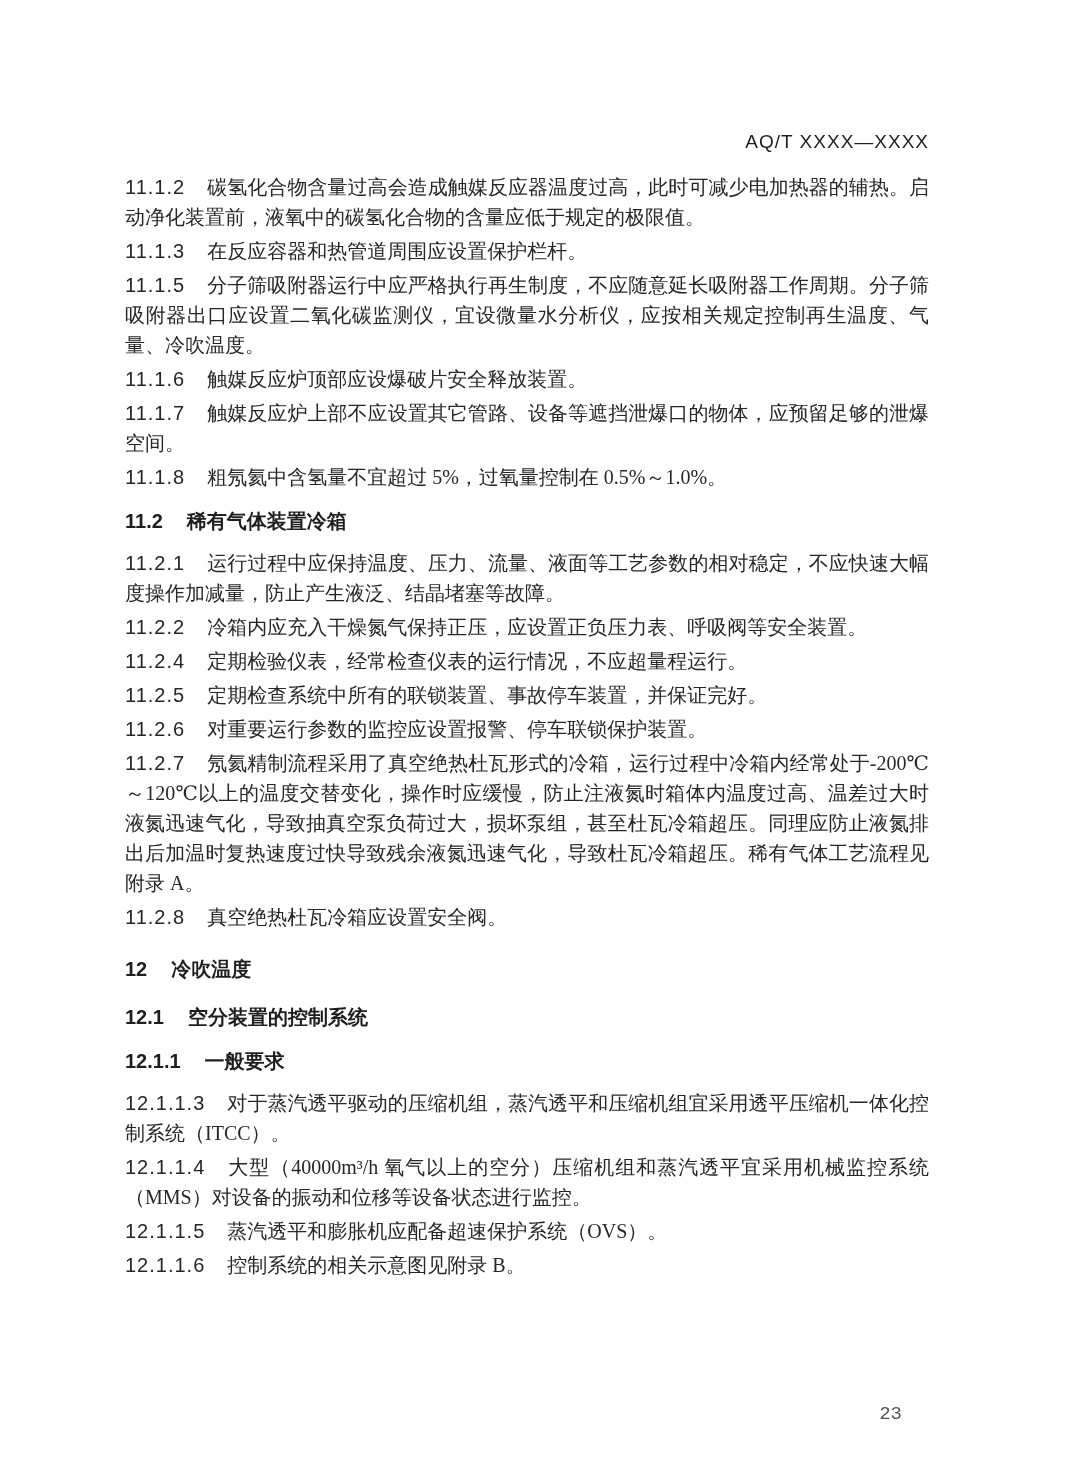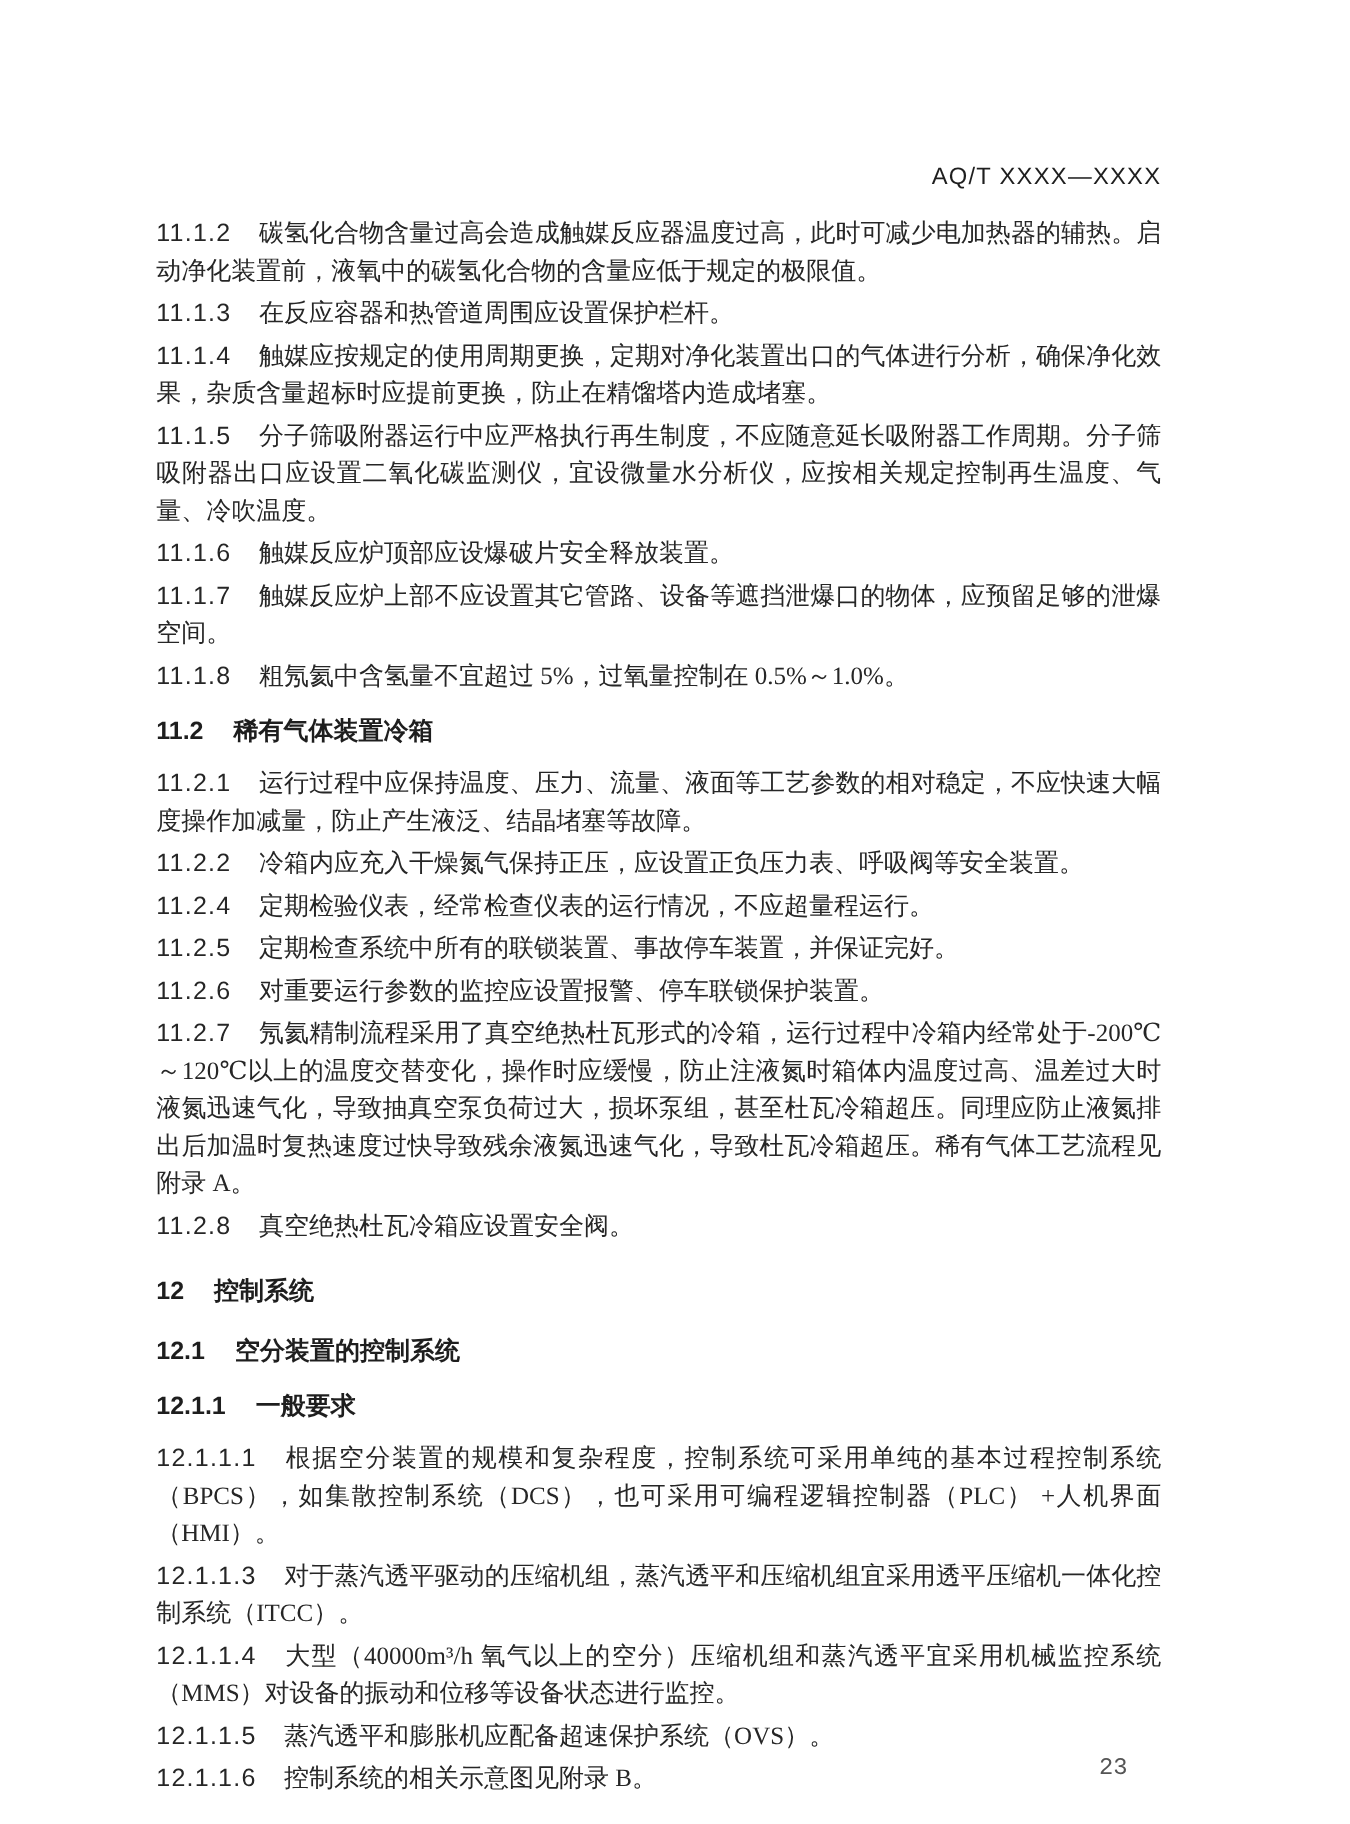--- a/index.html
+++ b/index.html
@@ -73,37 +73,35 @@
 
 <div class="page">
 
   <div class="doc-header">
     <span>AQ/T XXXX—XXXX</span>
   </div>
 
   <div class="content" id="content">
       <p class="para"><span class="num">11.1.2</span><span class="txt">碳氢化合物含量过高会造成触媒反应器温度过高，此时可减少电加热器的辅热。启动净化装置前，液氧中的碳氢化合物的含量应低于规定的极限值。</span></p>
       <p class="para"><span class="num">11.1.3</span><span class="txt">在反应容器和热管道周围应设置保护栏杆。</span></p>
-      <p class="para"><span class="num">11.1.4</span><span class="txt">触媒应按规定的使用周期更换，定期对净化装置出口的气体进行分析，确保净化效果，杂质含量超标时应提前更换，防止在精馏塔内造成堵塞。</span></p>
       <p class="para"><span class="num">11.1.5</span><span class="txt">分子筛吸附器运行中应严格执行再生制度，不应随意延长吸附器工作周期。分子筛吸附器出口应设置二氧化碳监测仪，宜设微量水分析仪，应按相关规定控制再生温度、气量、冷吹温度。</span></p>
       <p class="para"><span class="num">11.1.6</span><span class="txt">触媒反应炉顶部应设爆破片安全释放装置。</span></p>
       <p class="para"><span class="num">11.1.7</span><span class="txt">触媒反应炉上部不应设置其它管路、设备等遮挡泄爆口的物体，应预留足够的泄爆空间。</span></p>
       <p class="para"><span class="num">11.1.8</span><span class="txt">粗氖氦中含氢量不宜超过 5%，过氧量控制在 0.5%～1.0%。</span></p>
       <p class="heading h2 first"><span class="num">11.2</span><span class="txt">稀有气体装置冷箱</span></p>
       <p class="para"><span class="num">11.2.1</span><span class="txt">运行过程中应保持温度、压力、流量、液面等工艺参数的相对稳定，不应快速大幅度操作加减量，防止产生液泛、结晶堵塞等故障。</span></p>
       <p class="para"><span class="num">11.2.2</span><span class="txt">冷箱内应充入干燥氮气保持正压，应设置正负压力表、呼吸阀等安全装置。</span></p>
       <p class="para"><span class="num">11.2.4</span><span class="txt">定期检验仪表，经常检查仪表的运行情况，不应超量程运行。</span></p>
       <p class="para"><span class="num">11.2.5</span><span class="txt">定期检查系统中所有的联锁装置、事故停车装置，并保证完好。</span></p>
       <p class="para"><span class="num">11.2.6</span><span class="txt">对重要运行参数的监控应设置报警、停车联锁保护装置。</span></p>
       <p class="para"><span class="num">11.2.7</span><span class="txt">氖氦精制流程采用了真空绝热杜瓦形式的冷箱，运行过程中冷箱内经常处于-200℃～120℃以上的温度交替变化，操作时应缓慢，防止注液氮时箱体内温度过高、温差过大时液氮迅速气化，导致抽真空泵负荷过大，损坏泵组，甚至杜瓦冷箱超压。同理应防止液氮排出后加温时复热速度过快导致残余液氮迅速气化，导致杜瓦冷箱超压。稀有气体工艺流程见附录 A。</span></p>
       <p class="para"><span class="num">11.2.8</span><span class="txt">真空绝热杜瓦冷箱应设置安全阀。</span></p>
-      <p class="heading h1"><span class="num">12</span><span class="txt">控制系统</span></p>
+      <p class="heading h1"><span class="num">12</span><span class="txt">冷吹温度</span></p>
       <p class="heading h2"><span class="num">12.1</span><span class="txt">空分装置的控制系统</span></p>
       <p class="heading h3"><span class="num">12.1.1</span><span class="txt">一般要求</span></p>
-      <p class="para"><span class="num">12.1.1.1</span><span class="txt">根据空分装置的规模和复杂程度，控制系统可采用单纯的基本过程控制系统（BPCS），如集散控制系统（DCS），也可采用可编程逻辑控制器（PLC） +人机界面（HMI）。</span></p>
       <p class="para"><span class="num">12.1.1.3</span><span class="txt">对于蒸汽透平驱动的压缩机组，蒸汽透平和压缩机组宜采用透平压缩机一体化控制系统（ITCC）。</span></p>
       <p class="para"><span class="num">12.1.1.4</span><span class="txt">大型（40000m³/h 氧气以上的空分）压缩机组和蒸汽透平宜采用机械监控系统（MMS）对设备的振动和位移等设备状态进行监控。</span></p>
       <p class="para"><span class="num">12.1.1.5</span><span class="txt">蒸汽透平和膨胀机应配备超速保护系统（OVS）。</span></p>
       <p class="para"><span class="num">12.1.1.6</span><span class="txt">控制系统的相关示意图见附录 B。</span></p>
     </div>
 
   <div class="page-footer">
     <span>23</span>
   </div>
 

